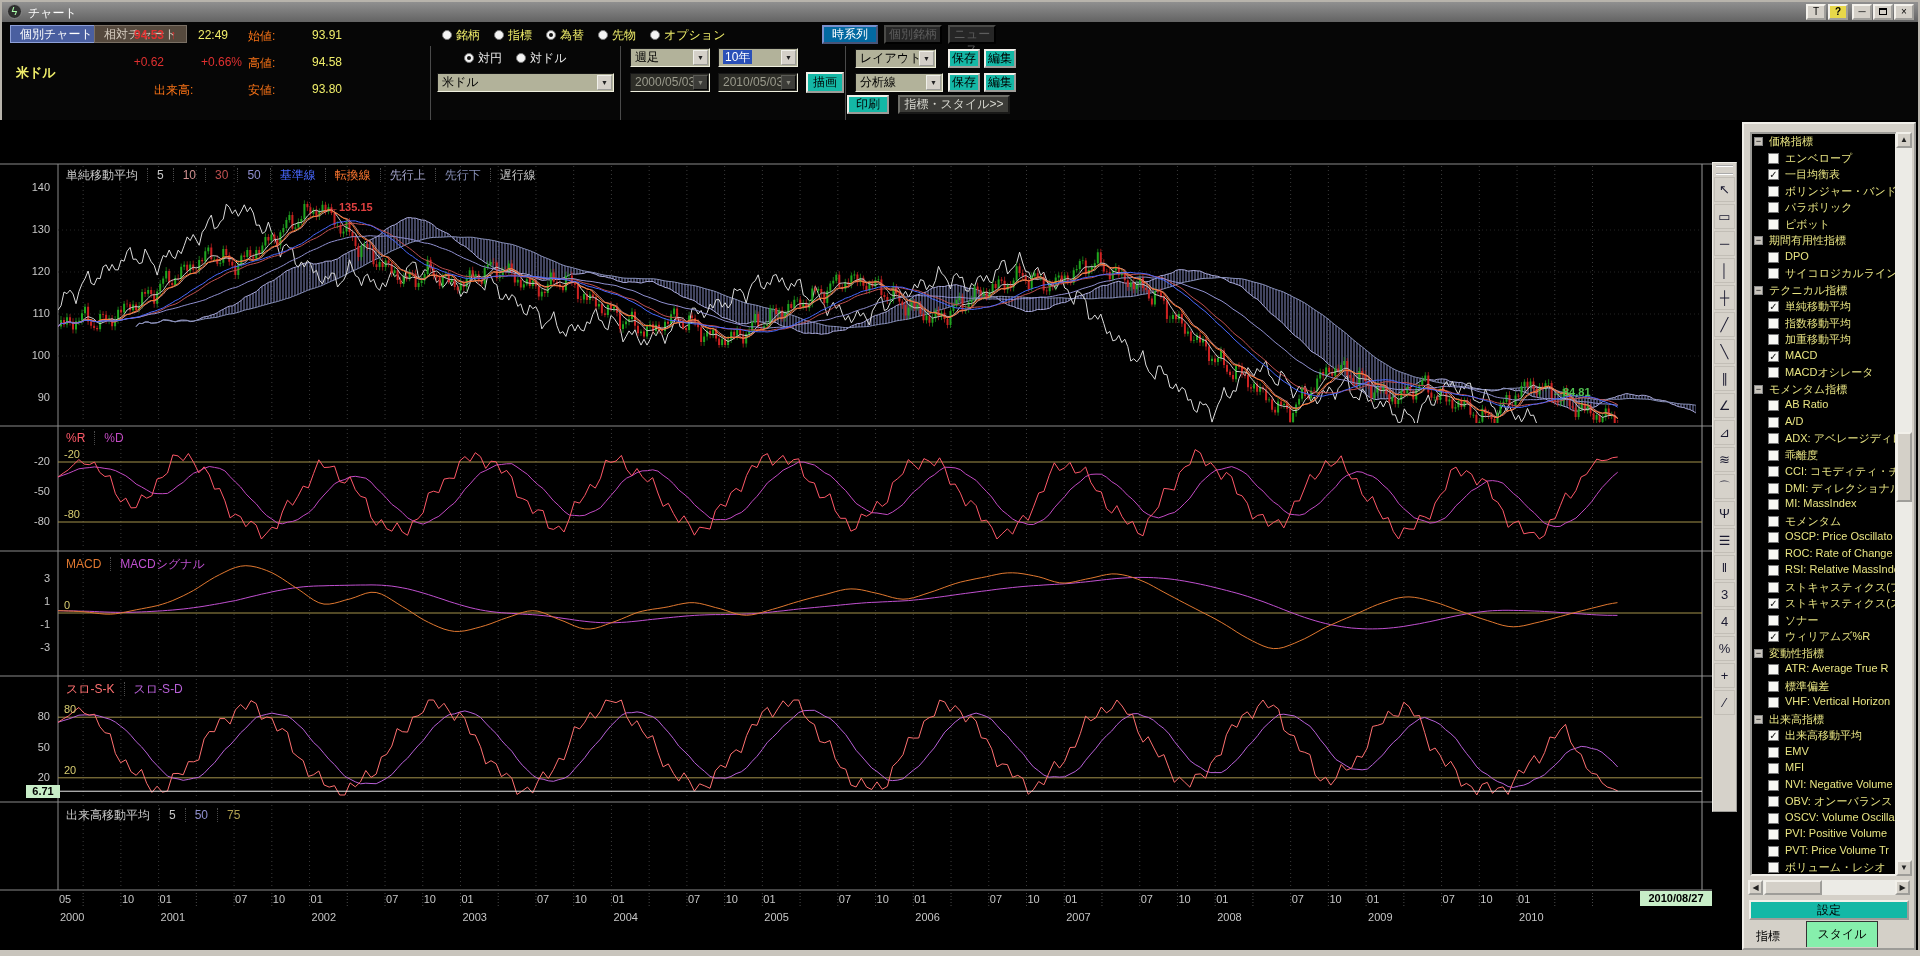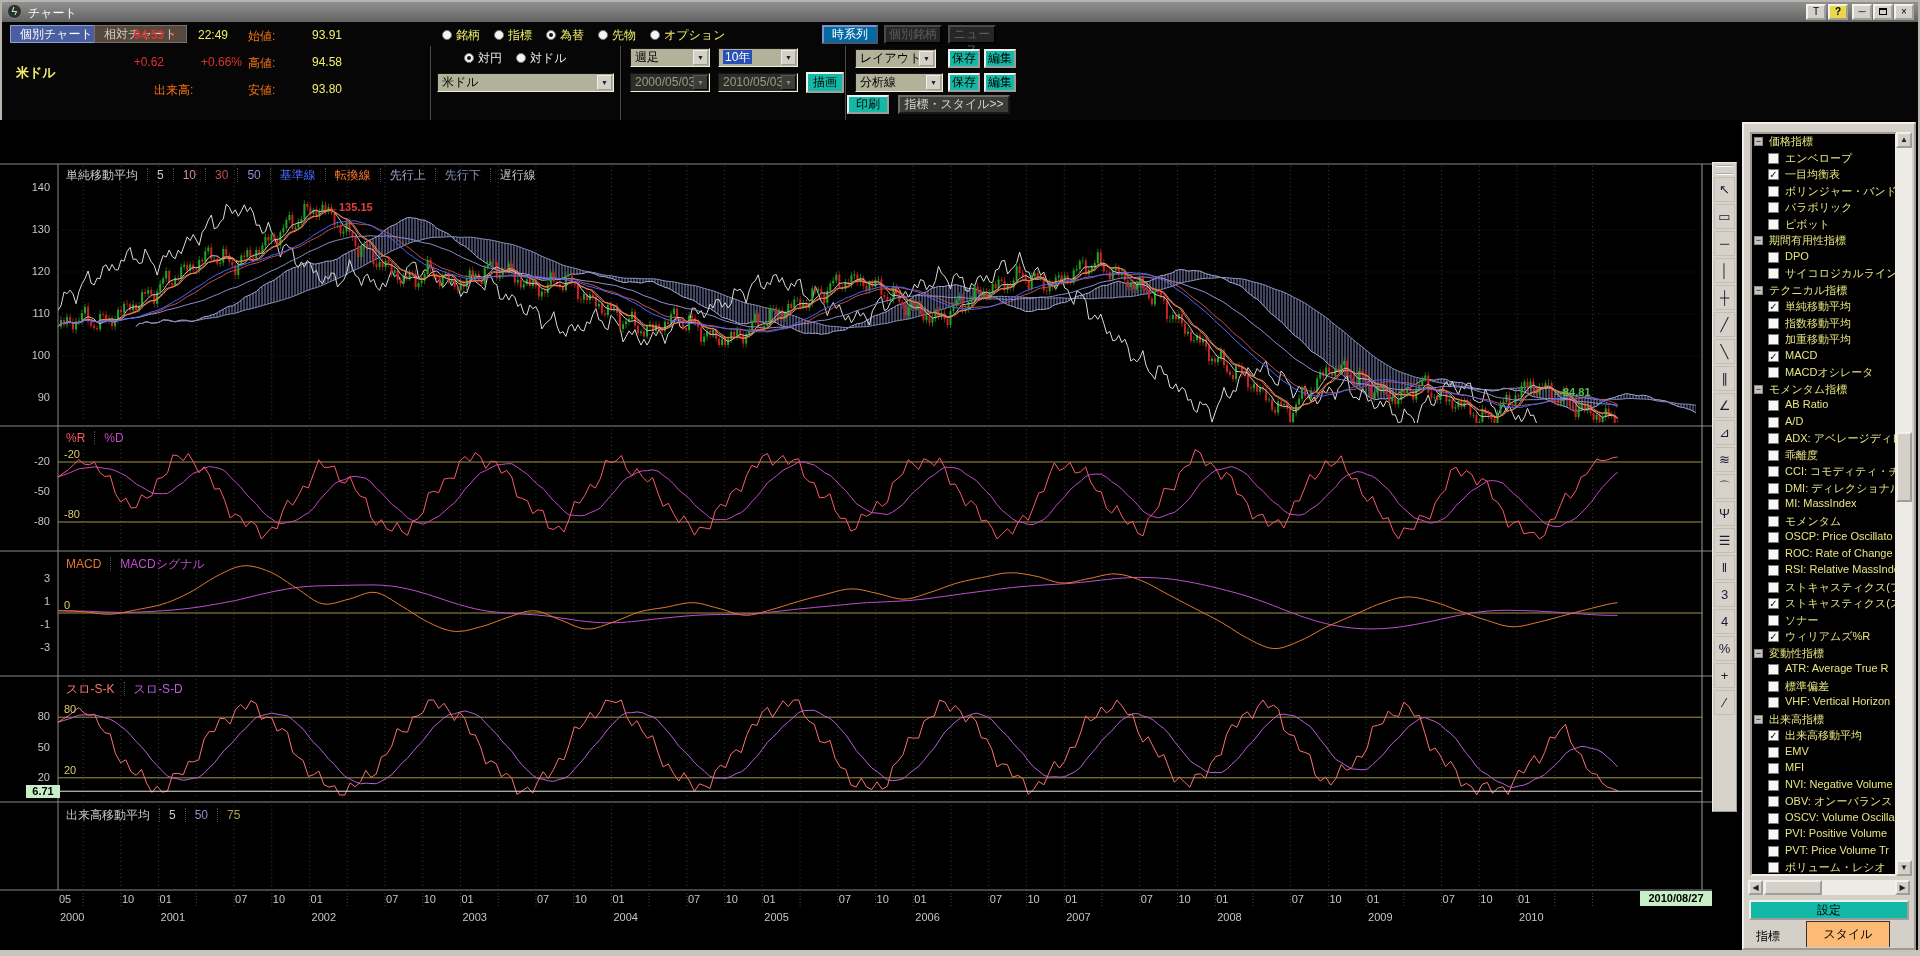--- a/index.html
+++ b/index.html
@@ -81,21 +81,21 @@
     border:1px solid #888; font-size:9px; line-height:7px; text-align:center; margin:3px 6px 0 2px;
     vertical-align:top; }
   .trow .cbox { display:inline-block; width:11px; height:11px; background:#f8f8f4; color:#111;
     border:1px solid #777; font-size:10px; line-height:10px; text-align:center; margin:2px 6px 0 16px;
     vertical-align:top; }
   .vscroll { position:absolute; right:2px; top:8px; width:16px; height:744px; background:#ecebe6; }
   .vscroll .thumb { position:absolute; left:0; width:16px; background:#d4d0c8; border:2px outset #f2f0ea; }
   .hscroll2 { position:absolute; left:4px; top:756px; width:162px; height:15px; background:#ecebe6; }
   #settings-btn { position:absolute; left:5px; top:776px; width:160px; height:20px; }
   #tab-indicator { position:absolute; left:12px; top:804px; font-size:12px; color:#000; }
-  #tab-style { position:absolute; left:62px; top:797px; width:84px; height:26px; background:#fdba74;
+  #tab-style { position:absolute; left:62px; top:797px; width:72px; height:26px; background:#86efac;
     border:1px solid #333; border-bottom:none; font-size:12px; text-align:center; line-height:24px; color:#000; }
   #statusstrip { position:absolute; left:0; top:950px; width:1920px; height:6px; background:#c8c4bc; }
 </style>
 </head>
 <body>
 
 <div id="frame"></div>
 
 <div id="titlebar">
   <span class="app-icon">ϟ</span>

